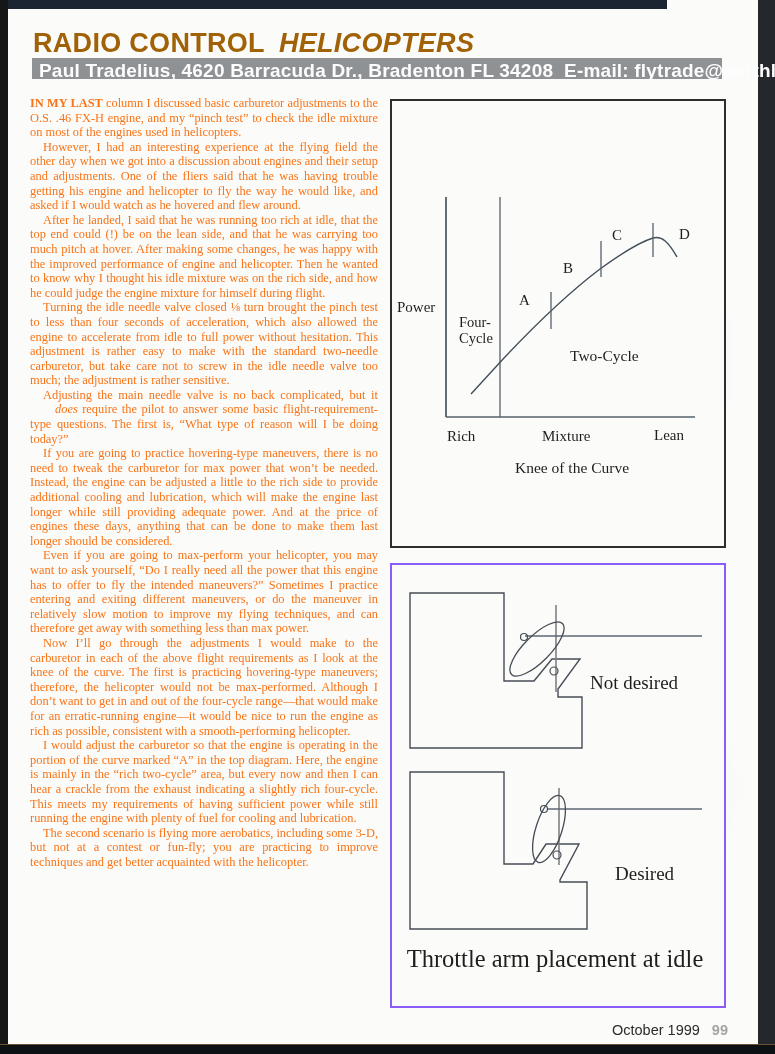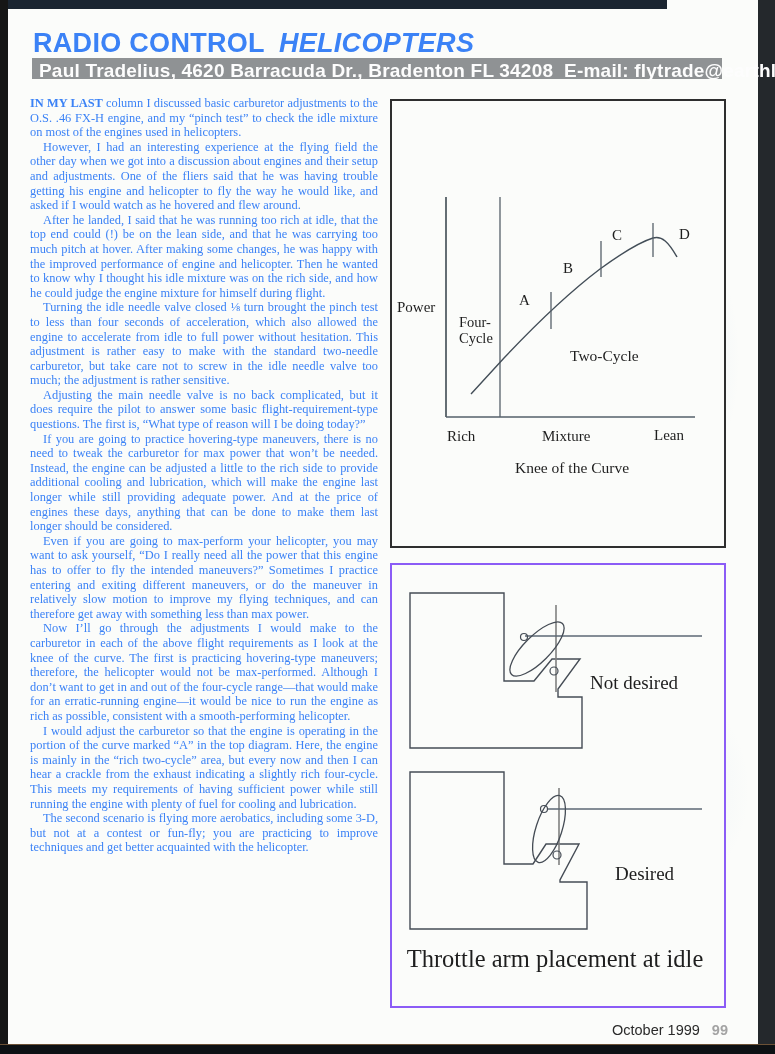--- a/index.html
+++ b/index.html
@@ -8,33 +8,33 @@
   .paper{position:absolute;left:8px;top:0;width:752px;height:1045px;background:#fbfcfa;}
   .edge{position:absolute;}
   .edge-left{left:0;top:0;width:8px;height:1054px;background:#161616;}
   .edge-right{left:758px;top:0;width:17px;height:1054px;background:#24282c;}
   .edge-top{left:0;top:0;width:667px;height:9px;background:#1b2531;}
   .edge-bottom{left:0;top:1044px;width:775px;height:10px;background:#0d1114;border-top:1px solid #6b5136;}
   .smudge{position:absolute;border-radius:50%;pointer-events:none;}
 
   .title{position:absolute;left:33px;top:28px;width:700px;
          font-family:"Liberation Sans", sans-serif;font-weight:bold;font-size:27px;
-         color:#3b82f6;letter-spacing:.3px;white-space:nowrap;}
+         color:#a16207;letter-spacing:.3px;white-space:nowrap;}
   .title .em{font-style:italic;margin-left:14px;}
   .byline-bar{position:absolute;left:32px;top:58px;width:690px;height:21px;background:#8f9294;}
   .byline-bar span{display:block;padding:2px 4px 0 7px;color:#fdfdfd;
          font-family:"Liberation Sans", sans-serif;font-weight:bold;font-size:19px;
          white-space:pre;letter-spacing:.2px;}
 
   .article{position:absolute;left:30px;top:96px;width:348px;height:925px;overflow:hidden;
-           font-size:12.4px;line-height:14.6px;color:#3b82f6;text-align:justify;}
+           font-size:12.4px;line-height:14.6px;color:#f97316;text-align:justify;}
   .article p{margin:0;}
   .article p.ind{text-indent:13px;}
   .seg-b{font-weight:bold;}
-  .seg-i{}
+  .seg-i{font-style:italic;margin-left:25px;}
 
   .figbox{position:absolute;background:#fbfcfa;}
   .box1{left:390px;top:99px;width:332px;height:445px;border:2px solid #2e2e2e;}
   .box2{left:390px;top:563px;width:332px;height:441px;border:2px solid #8b5cf6;}
   .figbox svg{position:absolute;left:0;top:0;}
   text{fill:#1e1e1e;}
 
   .footer{position:absolute;right:47px;top:1022px;font-family:"Liberation Sans", sans-serif;
           font-size:14.5px;color:#2a2a2a;white-space:pre;}
   .footer .pg{font-weight:bold;margin-left:12px;color:#a3a3a3;}

